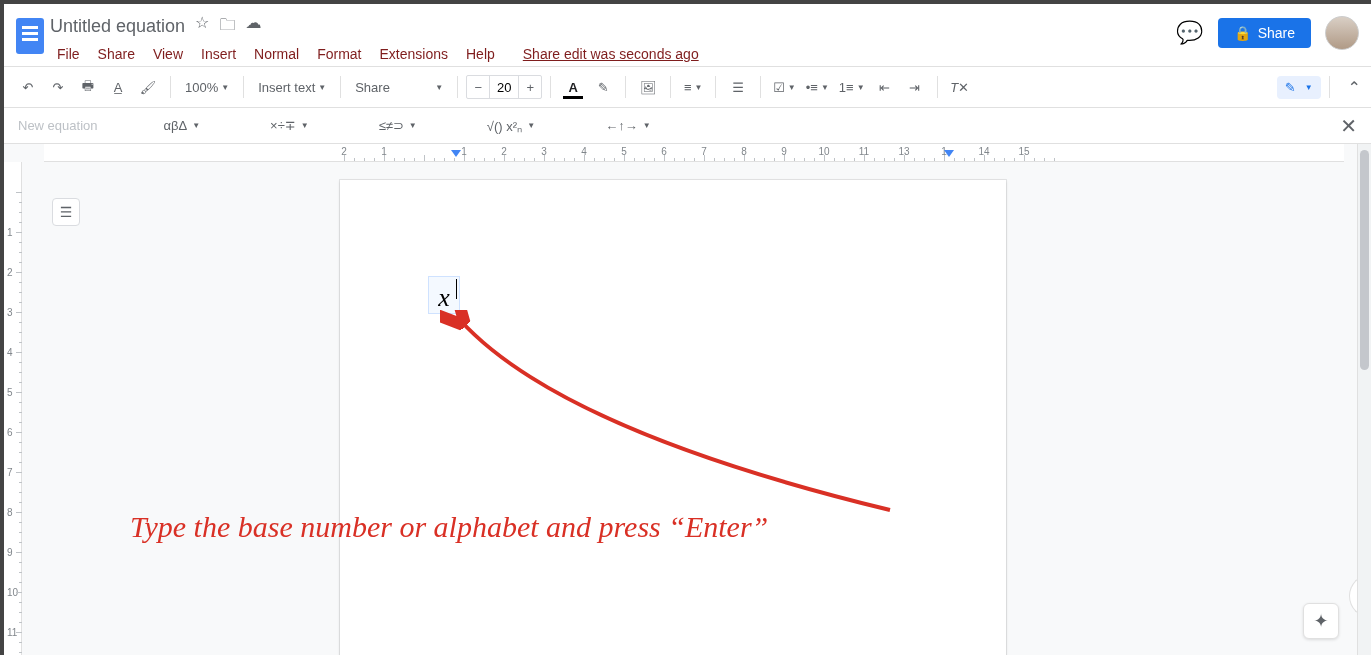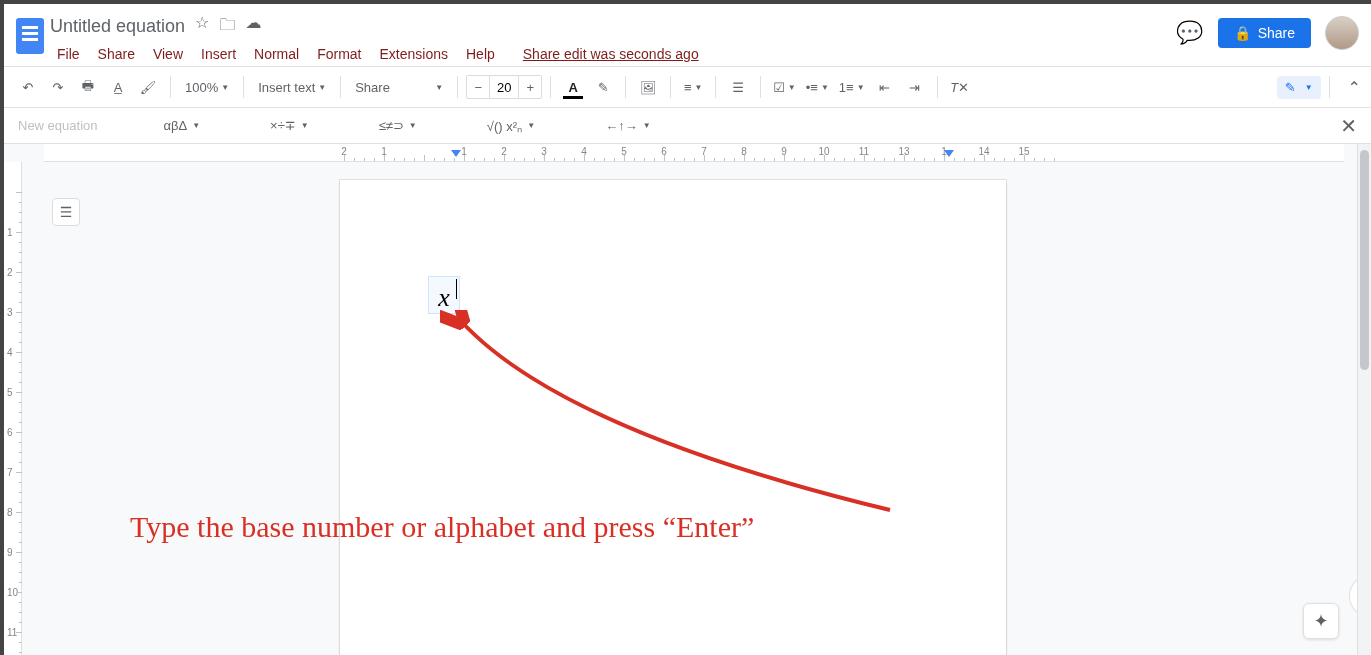--- a/index.html
+++ b/index.html
@@ -409,21 +409,21 @@
 
       <svg class="arrow" style="left:100px; top:130px;" width="500" height="220">
         <defs>
           <marker id="ah" markerWidth="12" markerHeight="12" refX="2" refY="6" orient="auto">
             <path d="M12,0 L0,6 L12,12" fill="none" stroke="#d93025" stroke-width="3"></path>
           </marker>
         </defs>
         <path d="M 450 200 Q 120 120 20 10" fill="none" stroke="#d93025" stroke-width="4" marker-end="url(#ah)"></path>
       </svg>
 
-      <div class="annotation" style="left:-210px; top:330px;">Type the base number or alphabet and press “Enter”</div>
+      <div class="annotation" style="left:-210px; top:330px;font-style:italic;">Type the base number or alphabet and press “Enter”</div>
     </div>
   </div>
 
   <div class="side-tab">‹</div>
   <div class="explore-btn">✦</div>
 
   <div class="scrollbar-v">
     <div class="thumb"></div>
   </div>
 </div>

